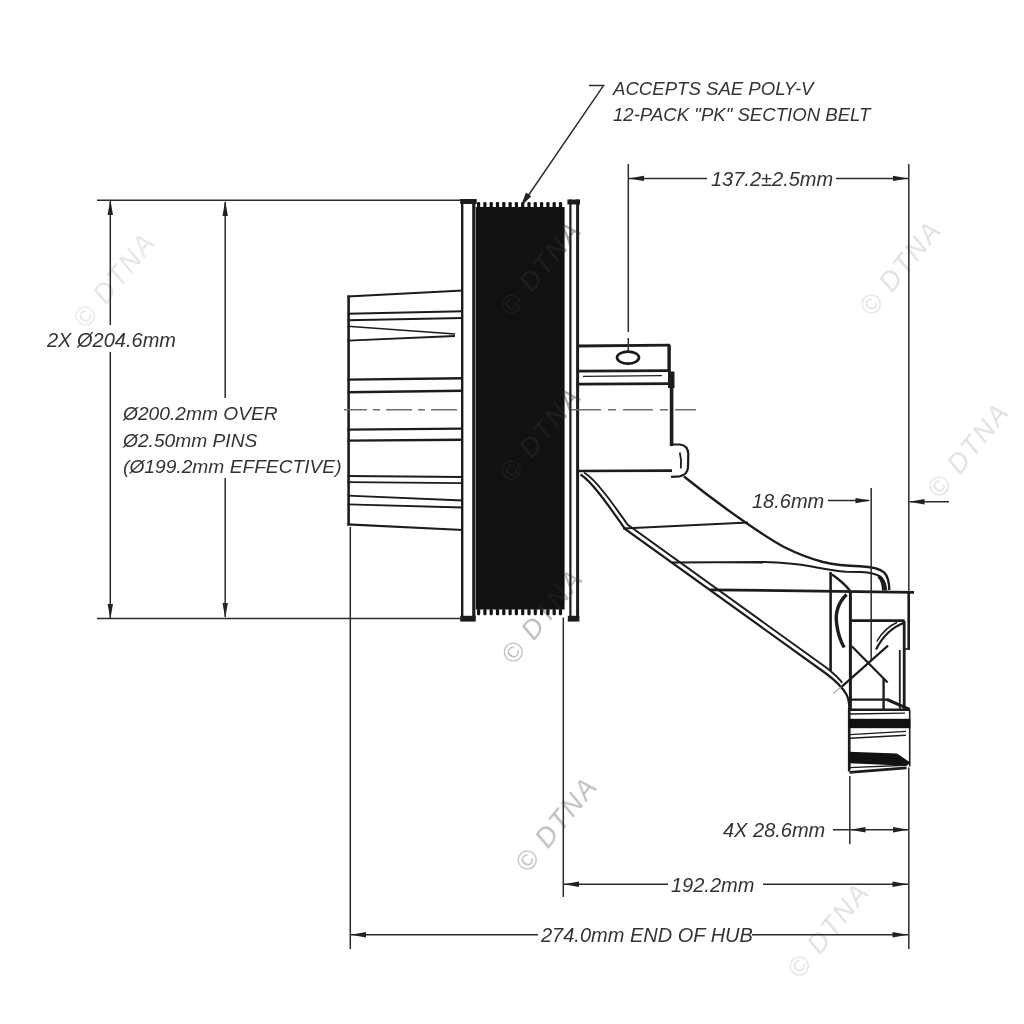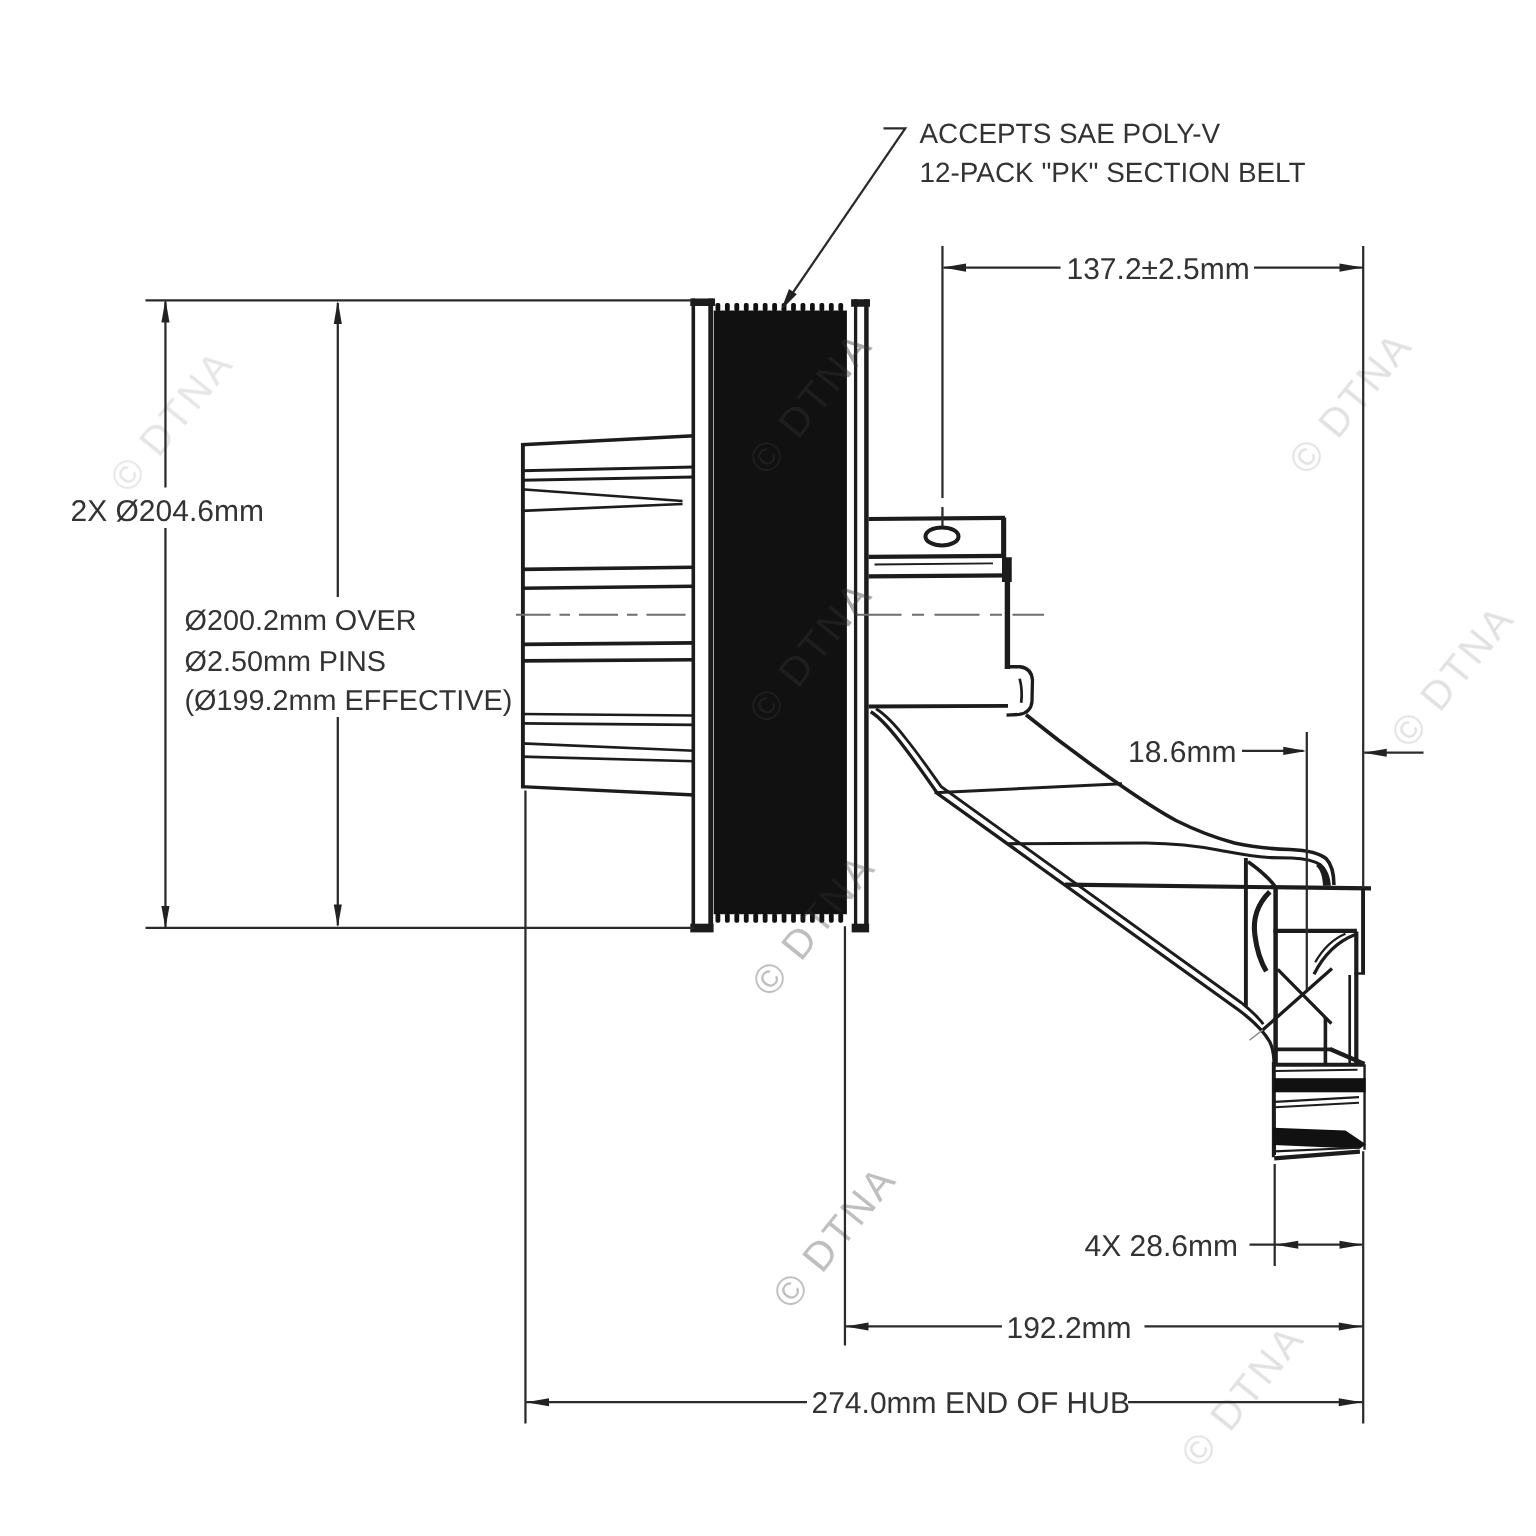--- a/index.html
+++ b/index.html
@@ -1,16 +1,16 @@
 <!DOCTYPE html>
 <html><head>
 <meta charset="utf-8">
 <style>
   html,body{margin:0;padding:0;background:#ffffff;}
-  #page{position:relative;width:1024px;height:1024px;background:#ffffff;overflow:hidden;}
+  #page{position:relative;width:1024px;height:1024px;background:#ffffff;overflow:hidden;font-style:italic;}
   svg{position:absolute;left:0;top:0;}
   text{font-family:"Liberation Sans", sans-serif;fill:#333333;}
 </style>
 </head>
 <body>
 
 <div id="page">
 <svg width="1024" height="1024" viewBox="0 0 1024 1024">
 <g stroke="#1c1c1c" fill="none" stroke-linecap="butt">
 

